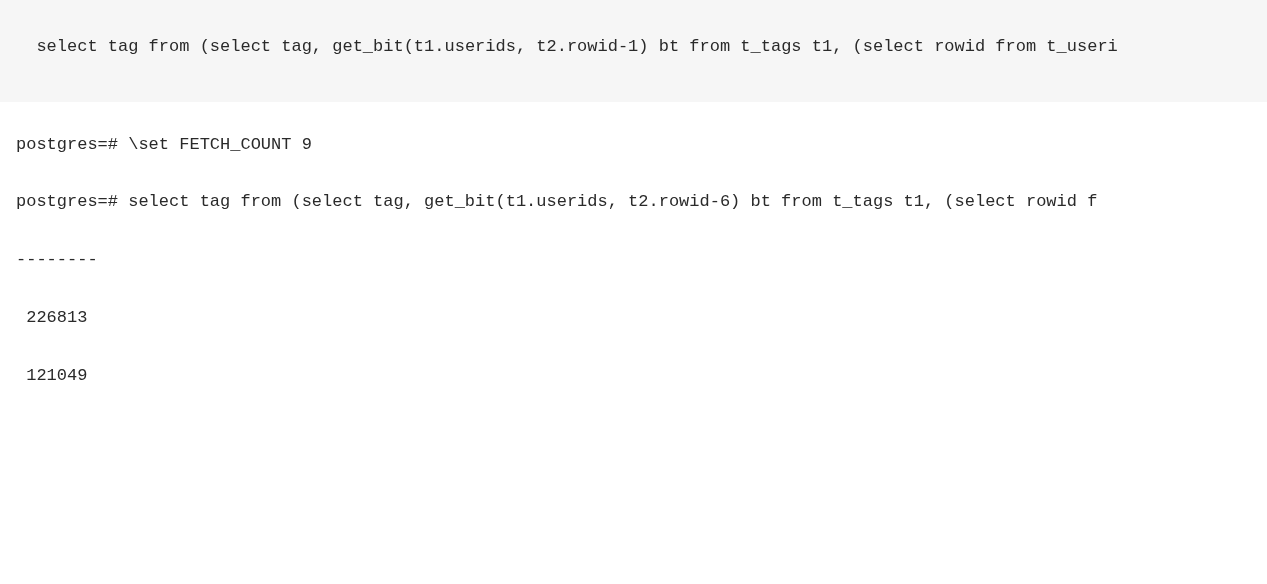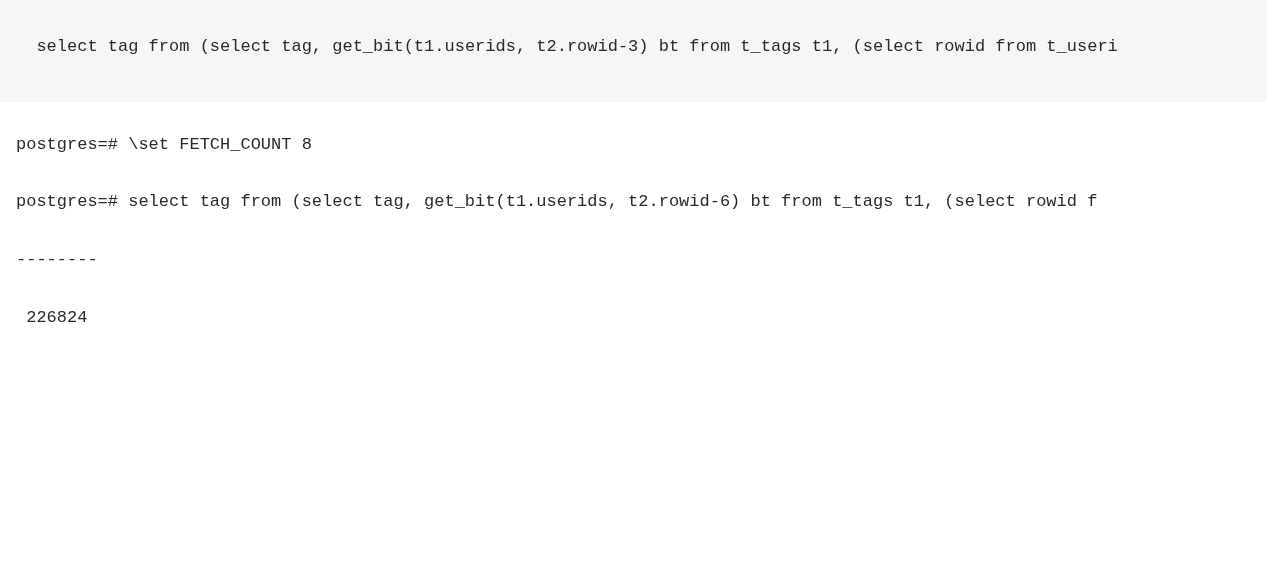--- a/index.html
+++ b/index.html
@@ -30,28 +30,29 @@
       white-space: pre;
     }
     .results {
       white-space: pre;
     }
   </style>
 </head>
 <body>
 
 <div class="code-block-top">
-  <span>select tag from (select tag, get_bit(t1.userids, t2.rowid-3) bt from t_tags t1, (select rowid from t_useri</span>
+  <span>select tag from (select tag, get_bit(t1.userids, t2.rowid-1) bt from t_tags t1, (select rowid from t_useri</span>
 </div>
 
 <div class="content">
-<div>postgres=# \set FETCH_COUNT 8</div>
+<div>postgres=# \set FETCH_COUNT 9</div>
 <div>postgres=# select tag from (select tag, get_bit(t1.userids, t2.rowid-6) bt from t_tags t1, (select rowid f</div>
 <div class="results">--------</div>
-<div class="results"> 226824</div>
+<div class="results"> 226813</div>
+<div class="results"> 121049</div>
 
 
 
 
 
 
 
 
 
 </div>

